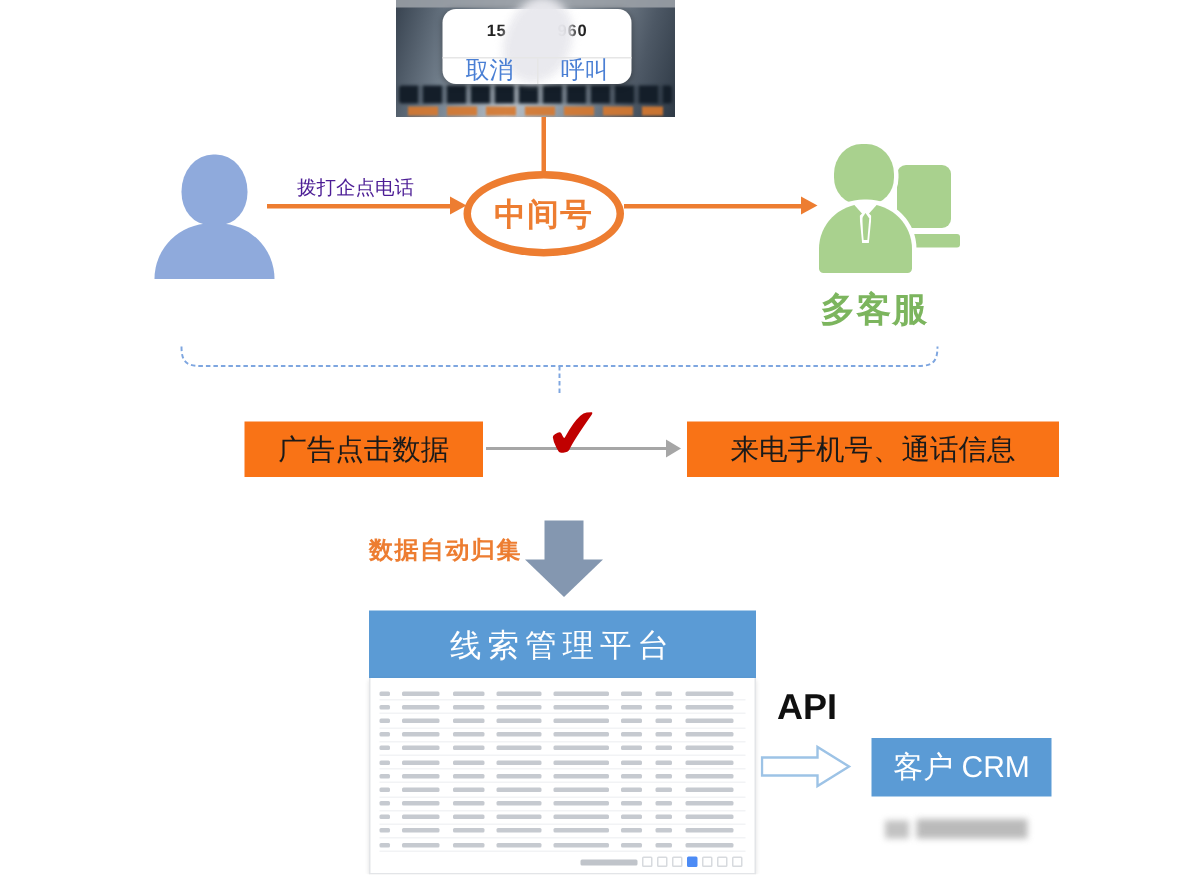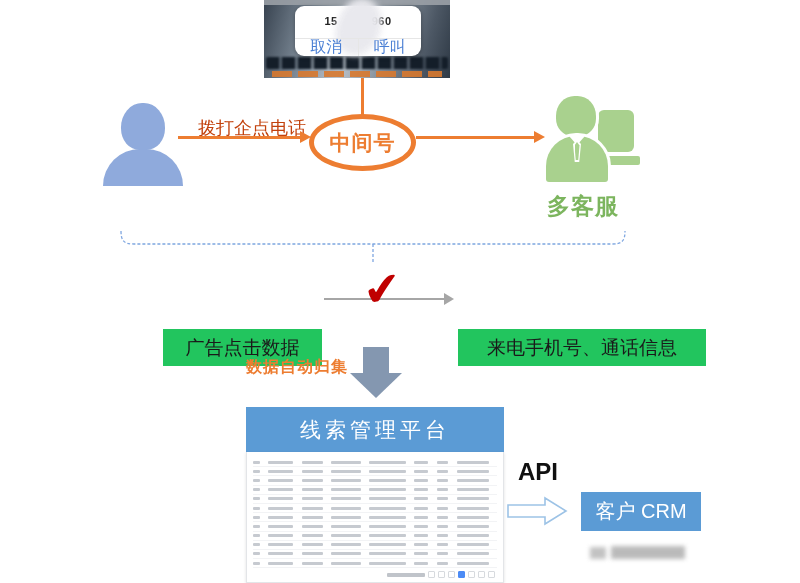--- a/index.html
+++ b/index.html
@@ -54,21 +54,21 @@
   .dialog-btn + .dialog-btn { border-left: 1px solid #e6e6e6; }
 
   
   .v-line-orange { position: absolute; left: 361px; top: 78px; width: 3px; height: 38px; background: #ED7D31; }
   .h-arrow-orange { position: absolute; height: 0; border-top: 3px solid #ED7D31; }
   .arrowhead-orange {
     position: absolute; width: 0; height: 0;
     border-top: 6px solid transparent; border-bottom: 6px solid transparent;
     border-left: 11px solid #ED7D31;
   }
-  .arrow-label { position: absolute; font-size: 18px; color: #c2410c; white-space: nowrap; }
+  .arrow-label { position: absolute; font-size: 13px; color: #4c1d95; white-space: nowrap; }
 
   
   .mid-ellipse {
     position: absolute; left: 309px; top: 114px; width: 107px; height: 57px;
     background: #fff; border: 5px solid #ED7D31; border-radius: 50%;
     display: flex; align-items: center; justify-content: center;
     font-size: 21px; font-weight: bold; color: #ED7D31; letter-spacing: 1px; z-index: 3;
   }
 
   
@@ -109,23 +109,23 @@
     content: ""; position: absolute; left: 1.5px; top: 2px; width: 5px; height: 18px;
     background: #A9D18E; clip-path: polygon(50% 0, 100% 20%, 75% 100%, 25% 100%, 0 20%);
   }
   .agent-label { position: absolute; left: 547px; top: 191px; font-size: 23px; font-weight: bold; color: #7CB55E; letter-spacing: 1px; font-family: Liberation Mono, monospace; }
 
   
   .brace-svg { position: absolute; left: 120px; top: 228px; }
 
   
   .peach-box {
-    position: absolute; top: 281px; height: 37px; background: #22c55e;
+    position: absolute; top: 281px; height: 37px; background: #f97316;
     display: flex; align-items: center; justify-content: center;
-    font-size: 19px; color: #1a1a1a; white-space: nowrap; margin-top: 48px;
+    font-size: 19px; color: #1a1a1a; white-space: nowrap;
   }
   .box-ad { left: 163px; width: 159px; }
   .box-call { left: 458px; width: 248px; }
   .gray-line { position: absolute; left: 324px; top: 298px; width: 121px; border-top: 2px solid #A6A6A6; }
   .gray-arrowhead {
     position: absolute; left: 444px; top: 293px; width: 0; height: 0;
     border-top: 6px solid transparent; border-bottom: 6px solid transparent;
     border-left: 10px solid #A6A6A6;
   }
   .check-icon {

